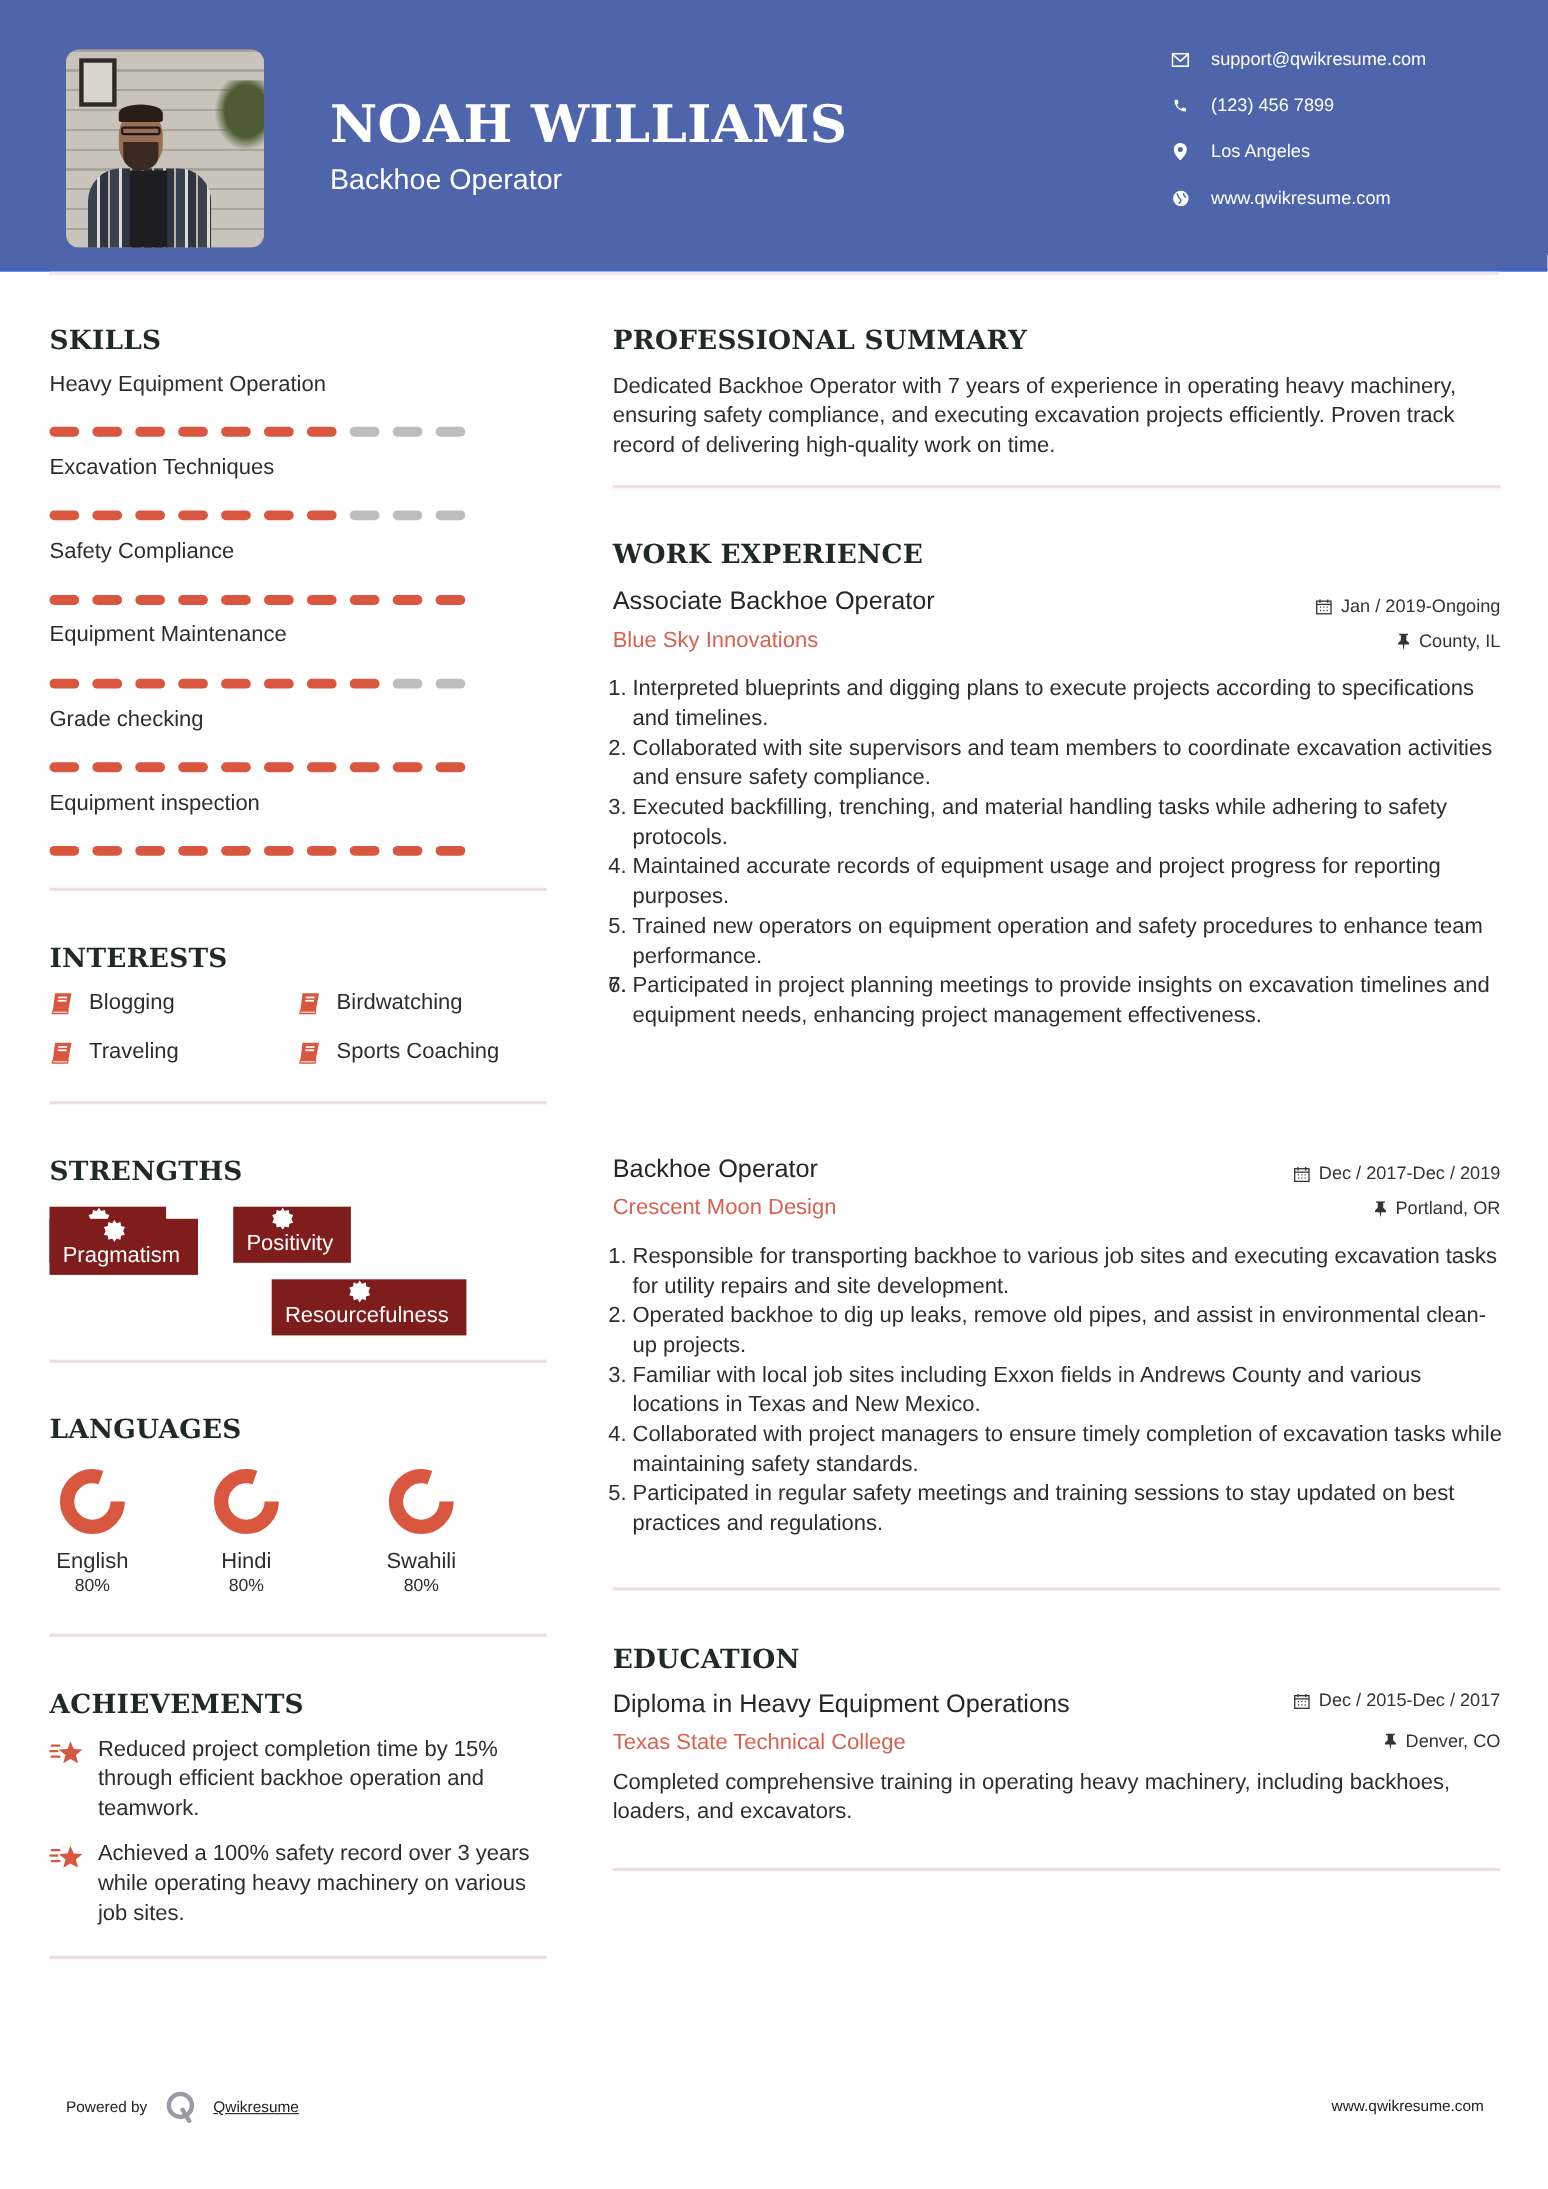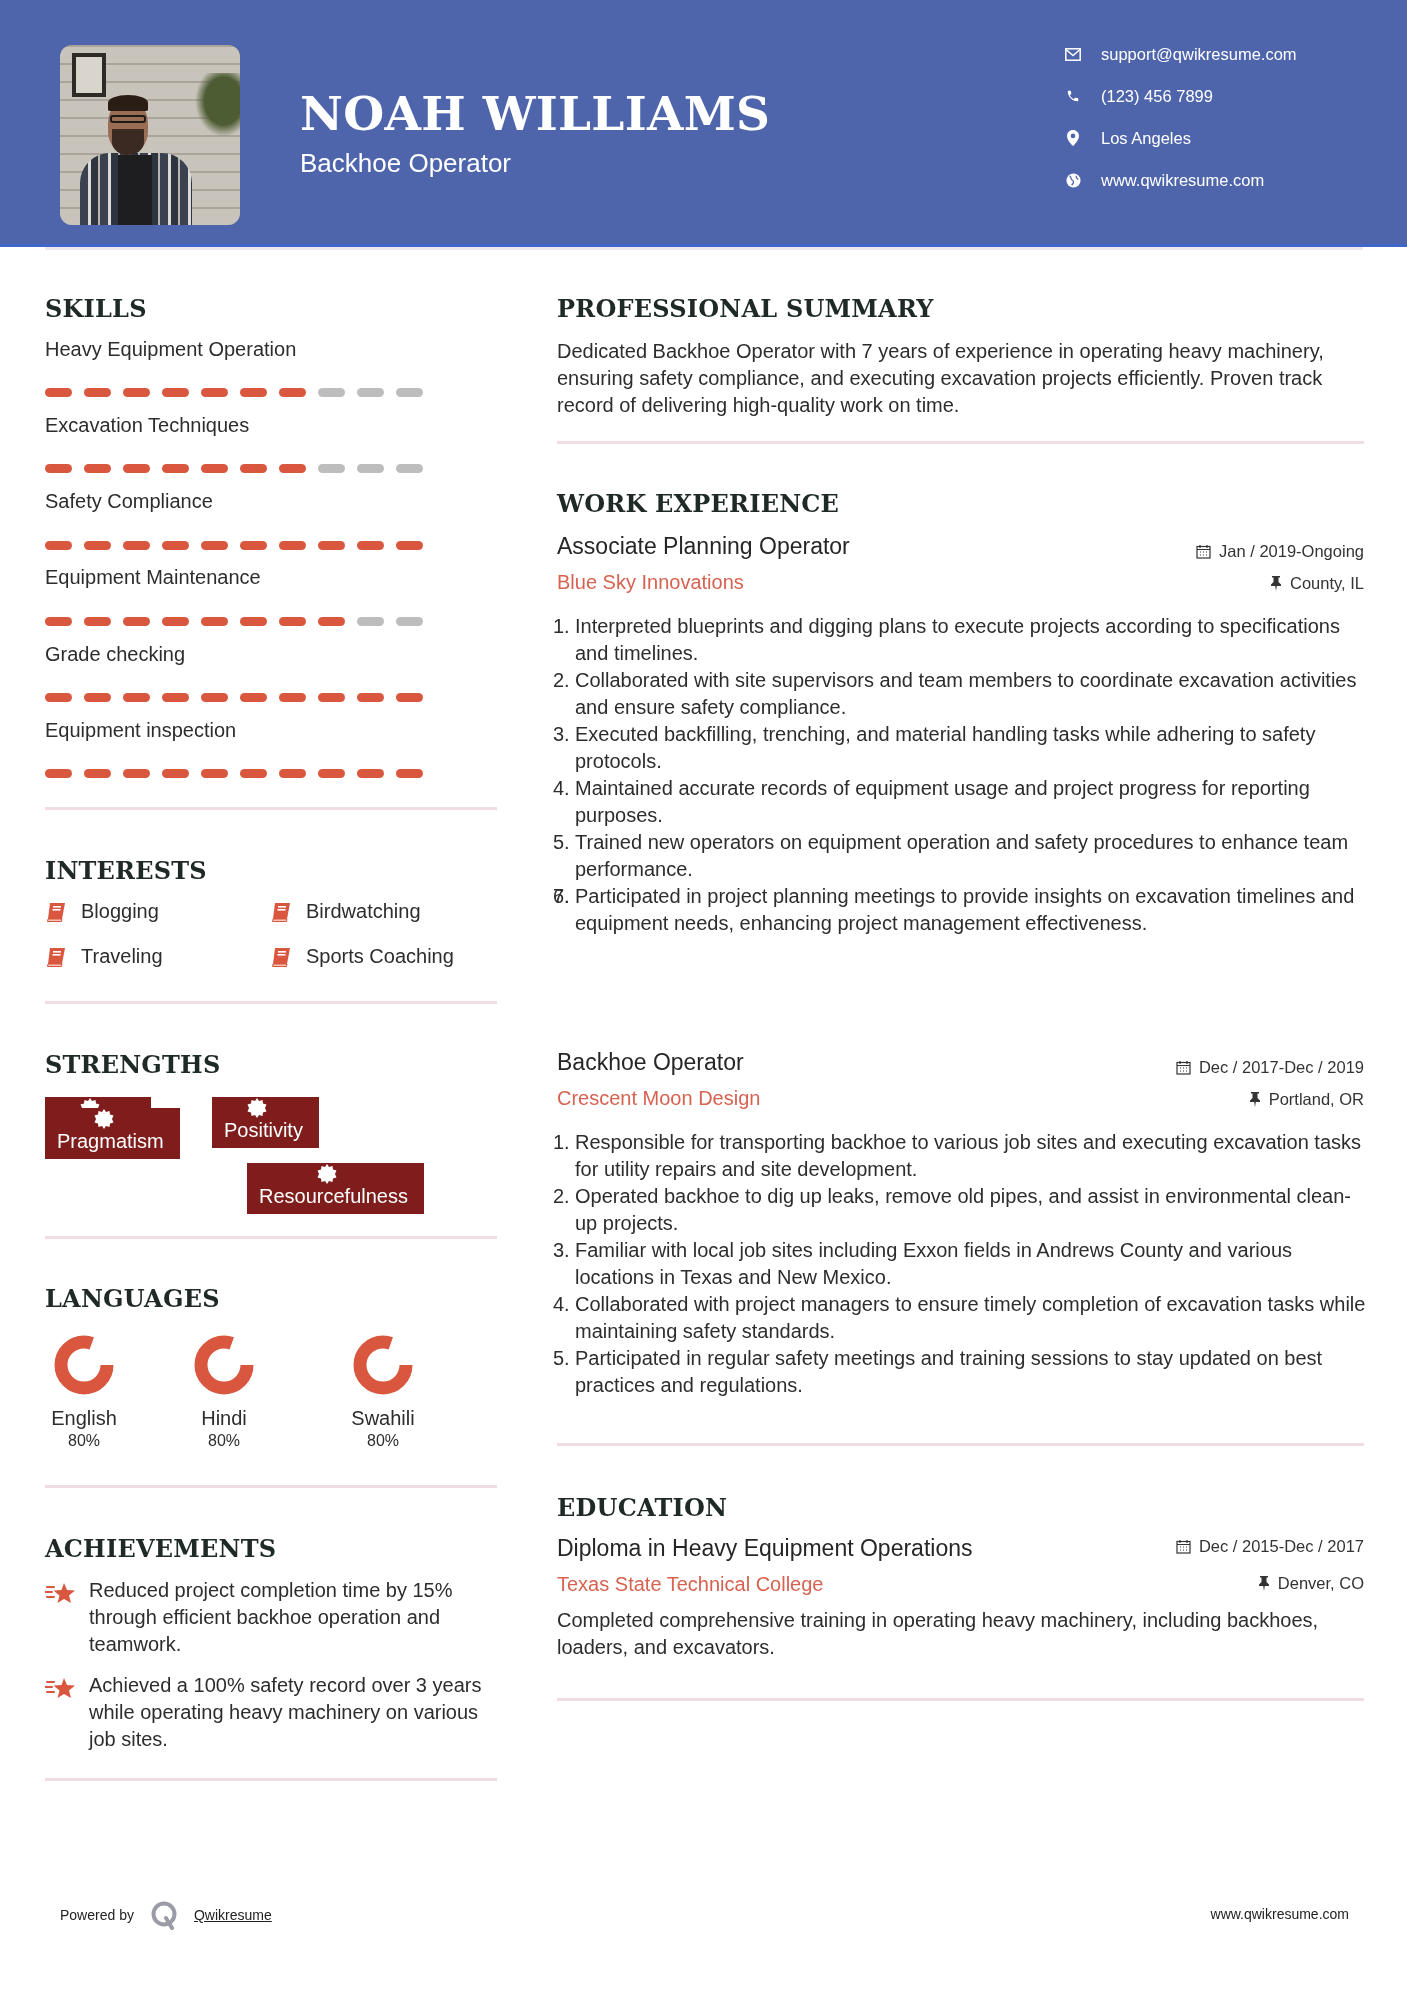--- a/index.html
+++ b/index.html
@@ -348,21 +348,21 @@
 </div>
 
 <div class="divider" style="left:45px; top:1778px; width:452px;"></div>
 
 <div class="section-title" style="left:557px; top:294px;">PROFESSIONAL SUMMARY</div>
 <div class="para" style="top:338px;">Dedicated Backhoe Operator with 7 years of experience in operating heavy machinery, ensuring safety compliance, and executing excavation projects efficiently. Proven track record of delivering high-quality work on time.</div>
 <div class="divider" style="left:557px; top:441px; width:807px;"></div>
 
 <div class="section-title" style="left:557px; top:489px;">WORK EXPERIENCE</div>
 
-<div class="job-title" style="top:533px;">Associate Planning Operator</div>
+<div class="job-title" style="top:533px;">Associate Backhoe Operator</div>
 <div class="meta" style="top:542px;">
   <span class="mi">
     <svg width="15" height="15" viewBox="0 0 15 15">
         <rect x="1" y="2.5" width="13" height="11.5" fill="none" stroke="#333" stroke-width="1.2"></rect>
         <path d="M1 5.5 H14 M4 1 V4 M11 1 V4 M4 8 H5 M7 8 H8 M10 8 H11 M4 11 H5 M7 11 H8 M10 11 H11" stroke="#333" stroke-width="1.2"></path>
       </svg>
   </span>
   <span>Jan / 2019-Ongoing</span>
 </div>
 <div class="job-company" style="top:571px;">Blue Sky Innovations</div>

